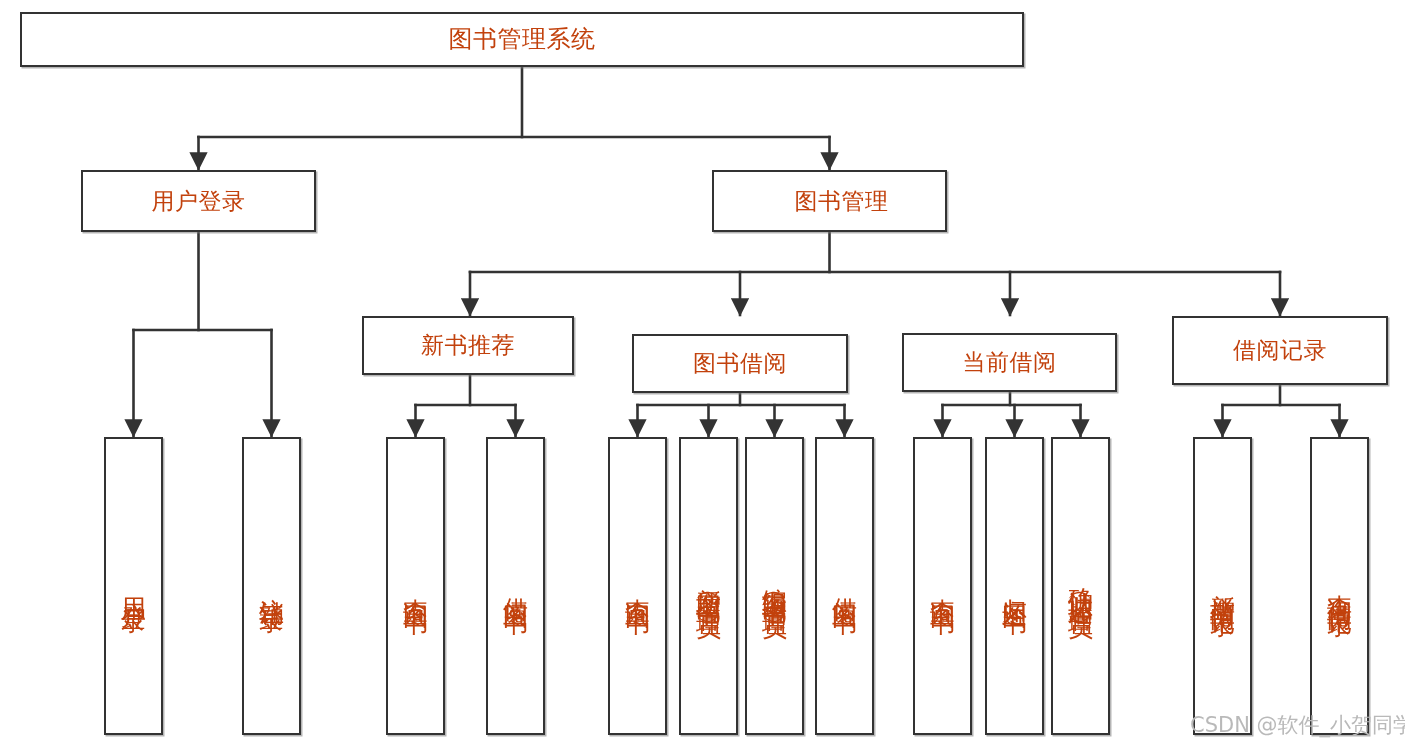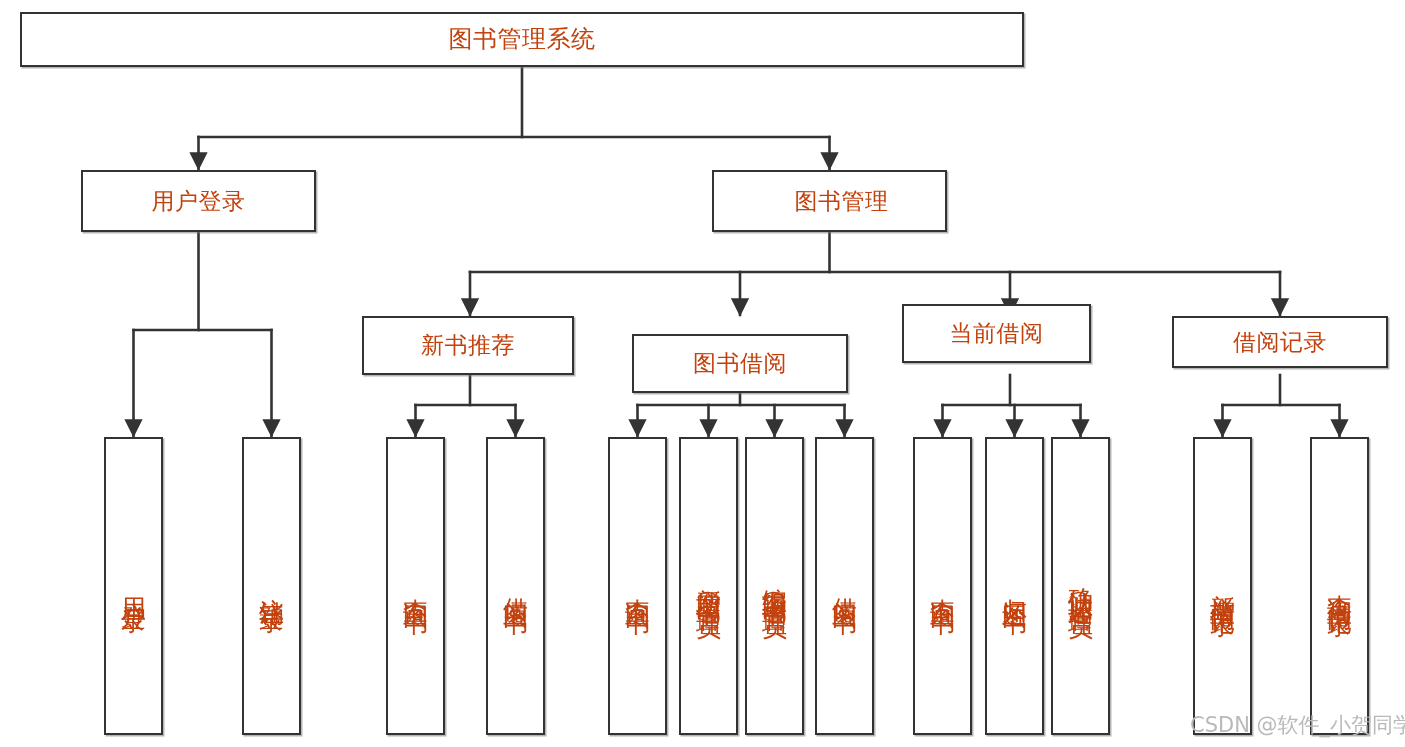--- a/index.html
+++ b/index.html
@@ -130,24 +130,24 @@
       </div>
       <div class="node h-node" style="left: 712px; top: 170px; width: 235px; height: 62px; padding-left: 24px;">
         <span class="node-label">图书管理</span>
       </div>
       <div class="node h-node" style="left: 362px; top: 316px; width: 212px; height: 59px;">
         <span class="node-label">新书推荐</span>
       </div>
       <div class="node h-node" style="left: 632px; top: 316px; width: 216px; height: 59px; margin-top: 18px;">
         <span class="node-label">图书借阅</span>
       </div>
-      <div class="node h-node" style="left: 902px; top: 304px; width: 189px; height: 59px;">
+      <div class="node h-node" style="left: 902px; top: 333px; width: 215px; height: 59px;">
         <span class="node-label">当前借阅</span>
       </div>
-      <div class="node h-node" style="left: 1172px; top: 316px; width: 216px; height: 52px;">
+      <div class="node h-node" style="left: 1172px; top: 316px; width: 216px; height: 69px;">
         <span class="node-label">借阅记录</span>
       </div>
       <div class="node v-node" style="left: 104px; top: 437px; width: 59px; height: 298px;">
         <span class="node-label">用户登录</span>
       </div>
       <div class="node v-node" style="left: 242px; top: 437px; width: 59px; height: 298px;">
         <span class="node-label">注销登录</span>
       </div>
       <div class="node v-node" style="left: 386px; top: 437px; width: 59px; height: 298px;">
         <span class="node-label">查询图书</span>

